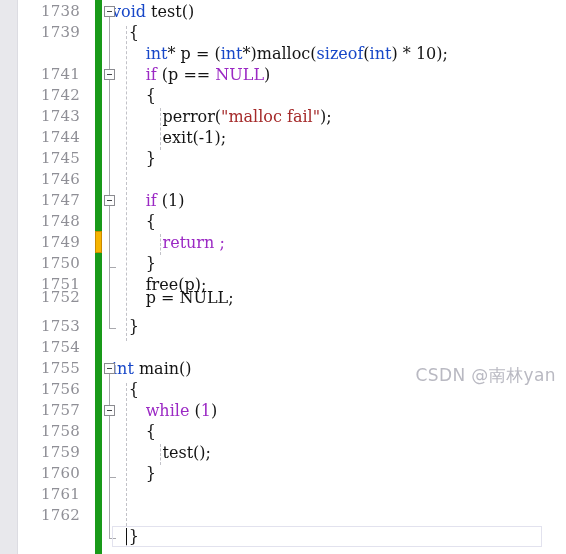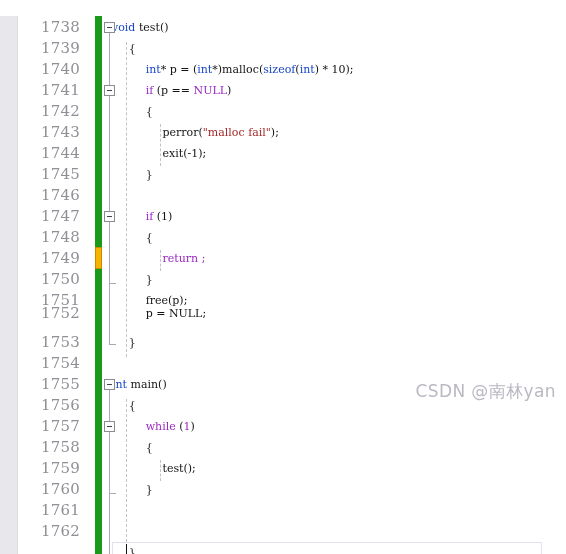--- a/index.html
+++ b/index.html
@@ -1,21 +1,21 @@
 <!DOCTYPE html>
 <html><head>
 <meta charset="utf-8">
 <style>
   html,body{margin:0;padding:0;}
   body{
     width:566px;height:554px;overflow:hidden;background:#ffffff;
     font-family:"DejaVu Serif","Liberation Serif",serif;
   }
   #editor{
-    position:relative;width:566px;height:393px;background:#ffffff;margin-top:16px;
+    position:relative;width:566px;height:393px;background:#ffffff;
   }
 
   
   .gutter-bg{
     position:absolute;left:0;top:0;width:18px;height:554px;
     background:#e8e8ec;
   }
   .gutter-bg2{
     position:absolute;left:18px;top:0;width:72px;height:554px;
     background:#ffffff;
@@ -41,21 +41,21 @@
     position:absolute;left:0;top:0;width:80px;height:21px;
     text-align:right;color:#8f8f96;font-size:15px;line-height:21px;
     letter-spacing:.2px;
   }
   .lineno.current{color:#1a1a1a;font-weight:bold;}
 
   
   .code{
     position:absolute;left:112px;top:0;height:21px;
     font-family:"DejaVu Serif","Liberation Serif",serif;
-    font-size:11px;line-height:21px;white-space:pre;color:#1a1a1a;
+    font-size:16px;line-height:21px;white-space:pre;color:#1a1a1a;
     letter-spacing:0px;
   }
   .kw-blue{color:#1747c8;}
   .kw-purple{color:#9b29c4;}
   .str{color:#a52a2a;}
   .macro{color:#9b29c4;}
   .plain{color:#141414;}
 
   
   .foldbox{
@@ -105,21 +105,20 @@
   <div id="rows">
       <div class="row" style="top: 1px;">
         <div class="lineno">1738</div>
         <div class="code" style="left: 112px;"><span class="kw-blue">void</span><span class="plain"> test()</span></div>
       </div>
       <div class="row" style="top: 22px;">
         <div class="lineno">1739</div>
         <div class="code" style="left: 128.84px;"><span class="plain">{</span></div>
       </div>
       <div class="row" style="top: 43px;">
-        <div class="lineno">1740</div>
         <div class="code" style="left: 145.68px; text-align: center;"><span class="kw-blue">int</span><span class="plain">* p = (</span><span class="kw-blue">int</span><span class="plain">*)malloc(</span><span class="kw-blue">sizeof</span><span class="plain">(</span><span class="kw-blue">int</span><span class="plain">) * 10);</span></div>
       </div>
       <div class="row" style="top: 64px;">
         <div class="lineno">1741</div>
         <div class="code" style="left: 145.68px;"><span class="kw-purple">if</span><span class="plain"> (p == </span><span class="macro">NULL</span><span class="plain">)</span></div>
       </div>
       <div class="row" style="top: 85px;">
         <div class="lineno">1742</div>
         <div class="code" style="left: 145.68px;"><span class="plain">{</span></div>
       </div>

